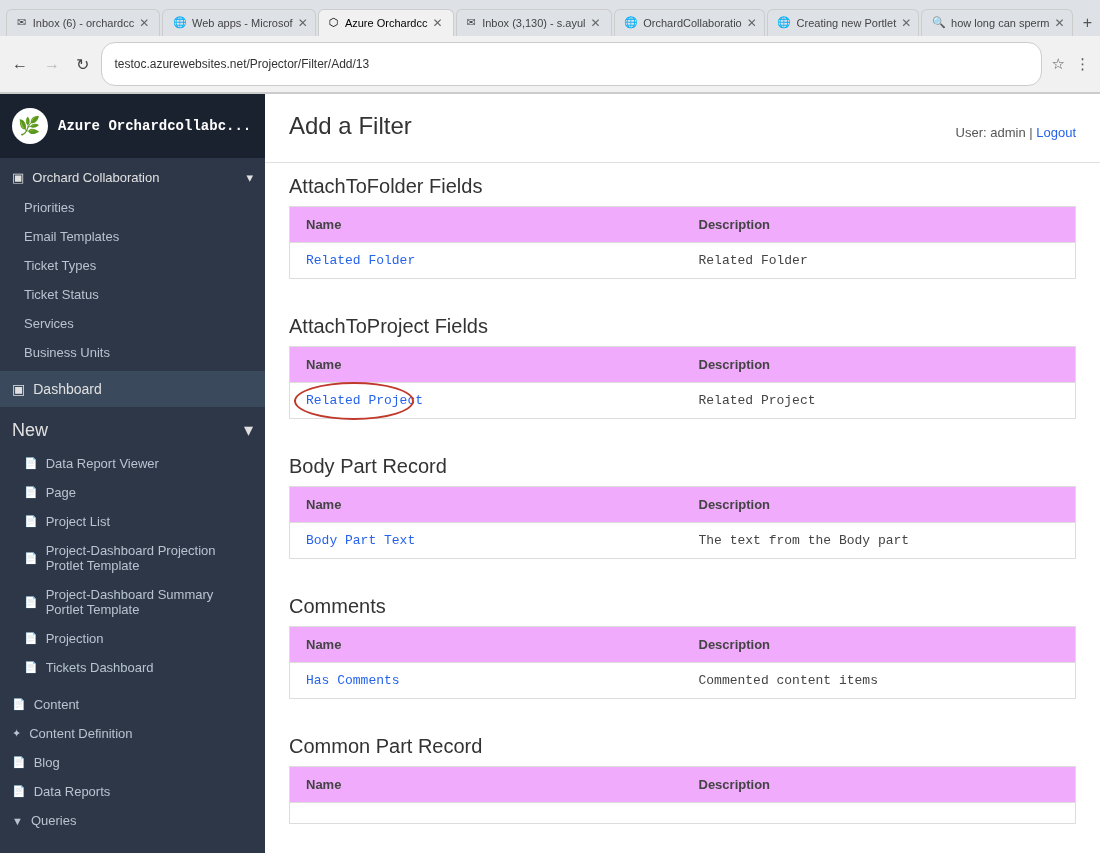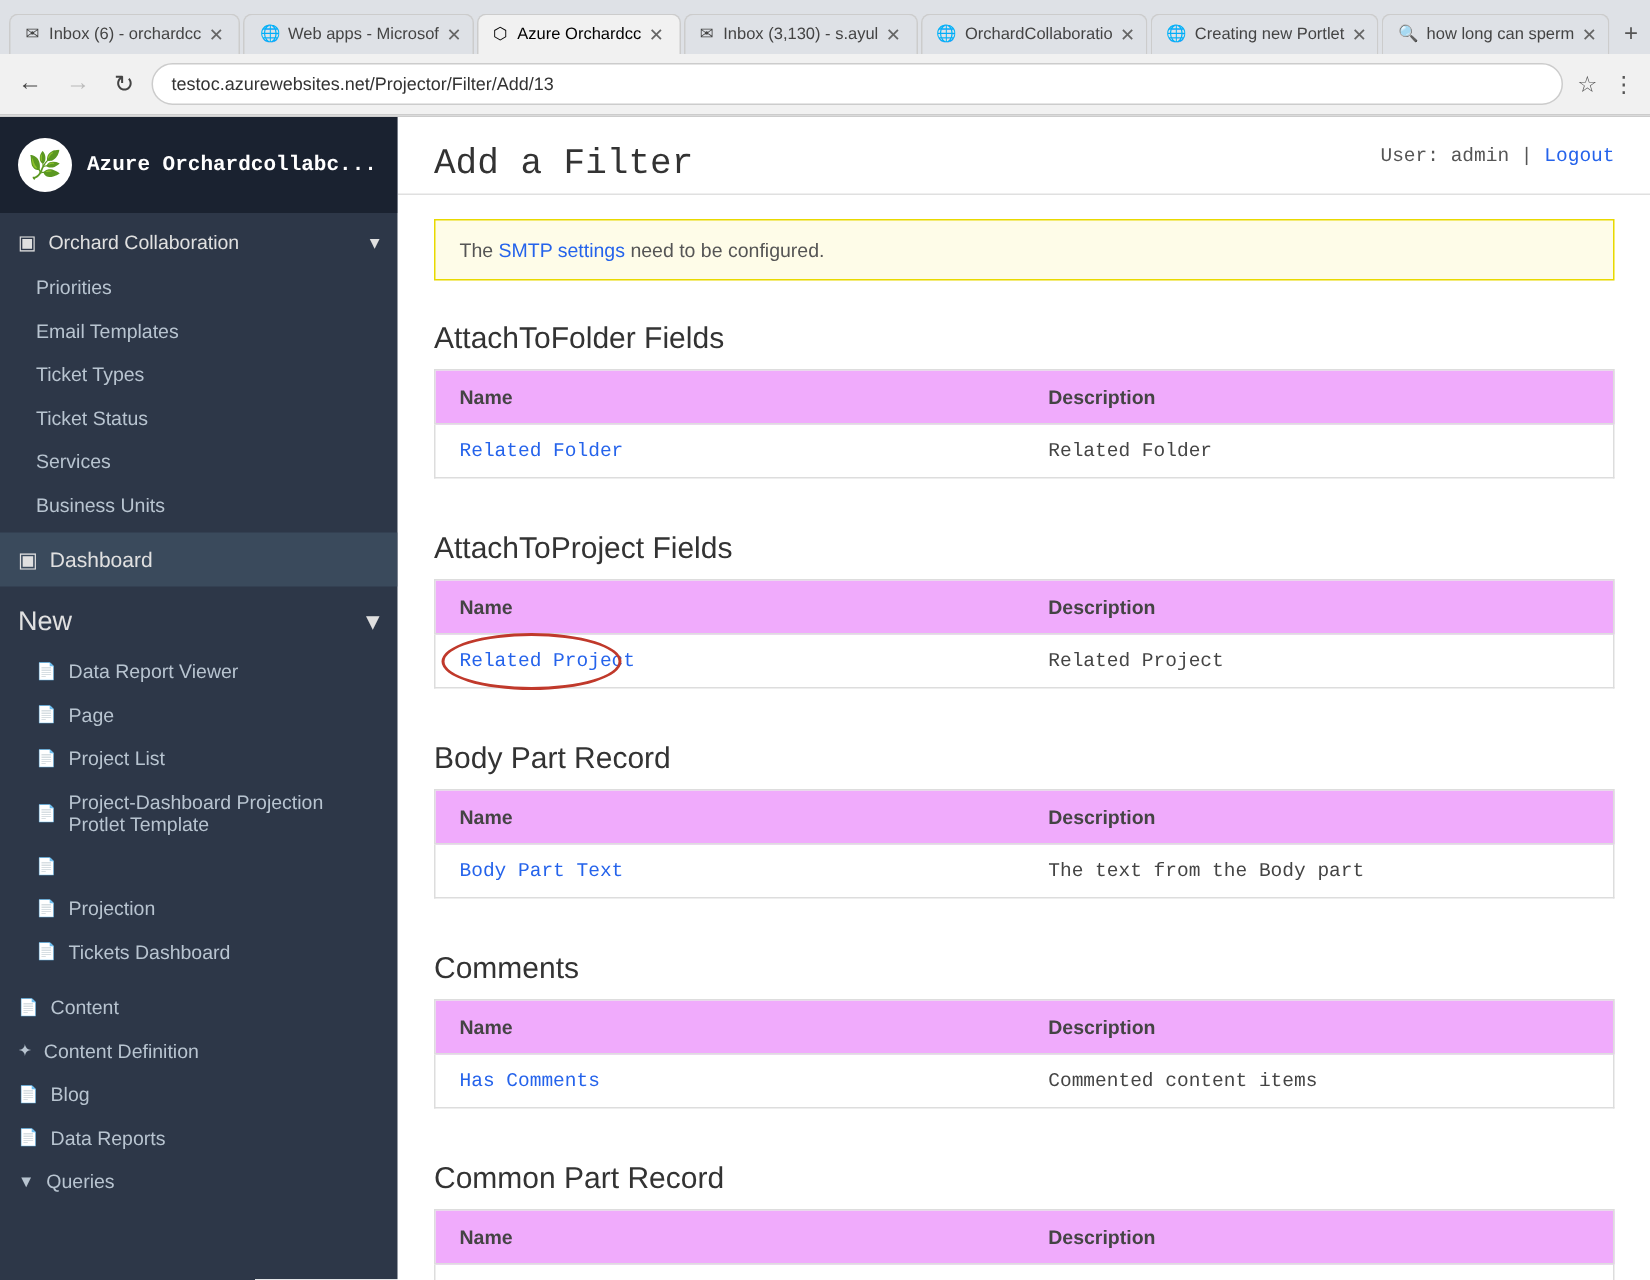--- a/index.html
+++ b/index.html
@@ -9,21 +9,21 @@
     .browser-chrome { background: #f1f1f1; border-bottom: 1px solid #ccc; }
     .tab-bar { display: flex; align-items: flex-end; padding: 6px 0 0 6px; background: #dee1e6; height: 36px; }
     .tab { display: flex; align-items: center; padding: 6px 10px; background: #dee1e6; border-radius: 6px 6px 0 0; font-size: 11px; color: #444; max-width: 160px; white-space: nowrap; overflow: hidden; text-overflow: ellipsis; cursor: pointer; border: 1px solid #ccc; border-bottom: none; margin-right: 2px; gap: 5px; }
     .tab.active { background: #f1f1f1; color: #000; }
     .tab-favicon { width: 14px; height: 14px; font-size: 11px; }
     .tab-close { margin-left: auto; font-size: 12px; color: #666; }
     .tab-add { padding: 4px 8px; font-size: 16px; color: #555; cursor: pointer; background: none; border: none; }
     .browser-toolbar { display: flex; align-items: center; padding: 6px 8px; gap: 8px; background: #f1f1f1; border-bottom: 1px solid #ccc; }
     .nav-btn { background: none; border: none; cursor: pointer; font-size: 16px; color: #444; padding: 2px 4px; }
     .nav-btn:disabled { color: #bbb; cursor: default; }
-    .address-bar { flex: 1; height: 28px; border: 1px solid #ccc; border-radius: 14px; padding: 0 12px; font-size: 12px; background: #fff; color: #333; }
+    .address-bar { flex: 1; height: 44px; border: 1px solid #ccc; border-radius: 14px; padding: 0 12px; font-size: 12px; background: #fff; color: #333; }
     .toolbar-icons { display: flex; gap: 6px; align-items: center; }
     .toolbar-icon-btn { background: none; border: none; cursor: pointer; font-size: 15px; color: #555; padding: 2px; }
 
     
     .app-wrapper { display: flex; flex: 1; overflow: hidden; }
 
     
     .sidebar { width: 265px; background: #2d3748; color: #ccc; display: flex; flex-direction: column; overflow-y: auto; flex-shrink: 0; }
     .sidebar-header { display: flex; align-items: center; gap: 10px; padding: 14px 12px; background: #1a2230; }
     .sidebar-logo { width: 36px; height: 36px; background: #fff; border-radius: 50%; display: flex; align-items: center; justify-content: center; font-size: 18px; }
@@ -36,21 +36,21 @@
 
     .sidebar-dashboard { display: flex; align-items: center; gap: 8px; padding: 10px 12px; color: #e0e0e0; font-size: 14px; cursor: pointer; background: #3a4a5c; }
 
     .sidebar-new-section { display: flex; align-items: center; justify-content: space-between; padding: 8px 12px; color: #e0e0e0; font-size: 18px; cursor: pointer; }
 
     .sidebar-bottom-item { display: flex; align-items: center; gap: 8px; padding: 7px 12px; color: #b8c4d0; font-size: 13px; cursor: pointer; }
 
     
     .main-content { flex: 1; overflow-y: auto; background: #fff; }
 
-    .main-header { display: flex; align-items: flex-start; justify-content: space-between; padding: 18px 24px 6px; border-bottom: 1px solid #e0e0e0; font-family: Liberation Mono, monospace; }
+    .main-header { display: flex; align-items: flex-end; justify-content: space-between; padding: 18px 24px 22px; border-bottom: 1px solid #e0e0e0; }
     .main-title { font-size: 24px; font-weight: 300; color: #333; }
     .user-info { font-size: 13px; color: #555; }
     .user-info a { color: #2563eb; text-decoration: none; }
 
     .alert-banner { margin: 16px 24px; padding: 12px 16px; background: #fefce8; border: 1px solid #e8d900; color: #555; font-size: 13px; }
     .alert-banner a { color: #2563eb; text-decoration: none; }
 
     .content-body { padding: 0 24px 24px; }
 
     .section { margin-bottom: 24px; }
@@ -184,20 +184,21 @@
       <div class="sidebar-item">
         <span class="sidebar-item-icon">📄</span>
         <span>Project List</span>
       </div>
       <div class="sidebar-item">
         <span class="sidebar-item-icon">📄</span>
         <span>Project-Dashboard Projection Protlet Template</span>
       </div>
       <div class="sidebar-item">
         <span class="sidebar-item-icon">📄</span>
+        <span>Project-Dashboard Summary Portlet Template</span>
       </div>
       <div class="sidebar-item">
         <span class="sidebar-item-icon">📄</span>
         <span>Projection</span>
       </div>
       <div class="sidebar-item">
         <span class="sidebar-item-icon">📄</span>
         <span>Tickets Dashboard</span>
       </div>
     </div>
@@ -228,23 +229,20 @@
 
   <div class="main-content">
     <div class="main-header">
       <h1 class="main-title">Add a Filter</h1>
       <div class="user-info">
         <span>User: admin |</span>
         <a href="#">Logout</a>
       </div>
     </div>
 
-    <div class="alert-banner">
-      <span>The </span><a href="#">SMTP settings</a><span> need to be configured.</span>
-    </div>
 
     <div class="content-body">
 
       <div class="section">
         <div class="section-title">AttachToFolder Fields</div>
         <table class="filter-table">
           <thead>
             <tr>
               <th style="width:50%">Name</th>
               <th>Description</th>

